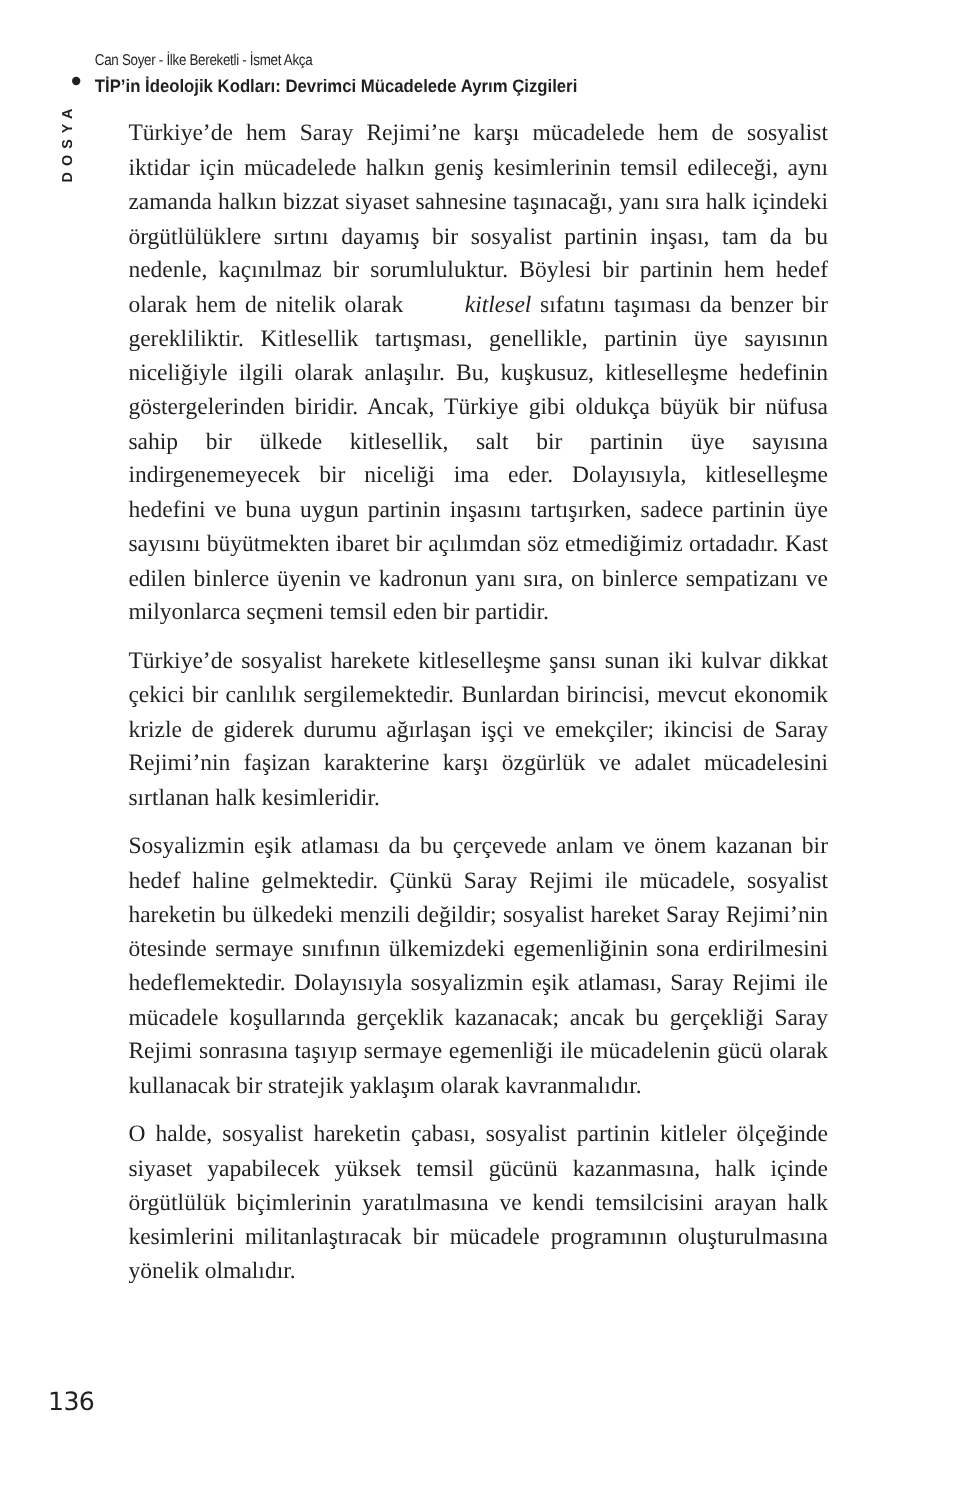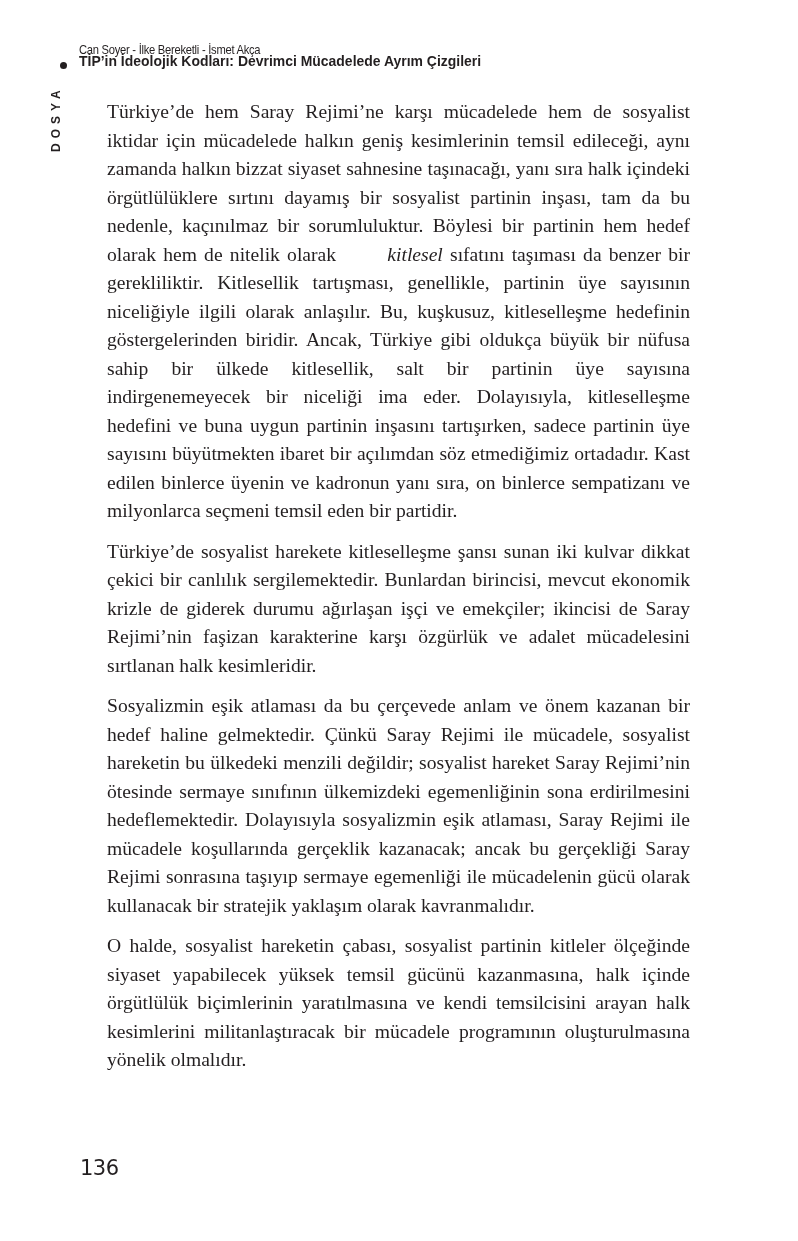--- a/index.html
+++ b/index.html
@@ -3,42 +3,42 @@
 <meta charset="utf-8">
 <style>
   html, body { margin:0; padding:0; background:#ffffff; }
   body { width:798px; height:1241px; position:relative; overflow:hidden; color:#231f20; }
   .authors {
     position:absolute; left:79px; top:42px;
     font-family:"Liberation Sans", sans-serif; font-size:13px; font-weight:normal;
     letter-spacing:-0.3px; transform:scaleX(0.86); transform-origin:left top;
     color:#231f20;
   }
-  .title-row { position:absolute; left:60px; top:52px; display:flex; align-items:flex-end; }
+  .title-row { position:absolute; left:60px; top:64px; display:flex; align-items:flex-start; }
   .bullet { width:7px; height:7px; border-radius:50%; background:#231f20; margin-right:12px; }
   .title {
     font-family:"Liberation Sans", sans-serif; font-weight:bold; font-size:15px;
     letter-spacing:0px; transform:scaleX(0.93); transform-origin:left center; white-space:nowrap;
   }
   .section-tag {
     position:absolute; left:49px; top:152px;
     transform:rotate(-90deg); transform-origin:left top;
     font-family:"Liberation Sans", sans-serif; font-weight:bold; font-size:12px;
     letter-spacing:5px; white-space:nowrap;
   }
   .body {
     position:absolute; left:107px; top:98px; width:583px;
     font-family:"Liberation Serif", serif; font-size:19.6px; line-height:28.5px;
     text-align:justify; hyphens:manual;
   }
   .body p { margin:0 0 12px 0; }
   .body em { font-style:italic;margin-left:44px; }
   .page-number {
     position:absolute; left:40px; top:1156px;
-    font-family:"DejaVu Sans", sans-serif; font-size:21px; font-weight:500; letter-spacing:-0.5px;margin-left:40px;
+    font-family:"DejaVu Sans", sans-serif; font-size:21px; font-weight:500; letter-spacing:-0.5px;
   }
 </style>
 </head>
 <body>
 
 <div class="authors">Can Soyer - İlke Bereketli - İsmet Akça</div>
 
 <div class="title-row">
   <span class="bullet"></span>
   <span class="title">TİP’in İdeolojik Kodları: Devrimci Mücadelede Ayrım Çizgileri</span>

